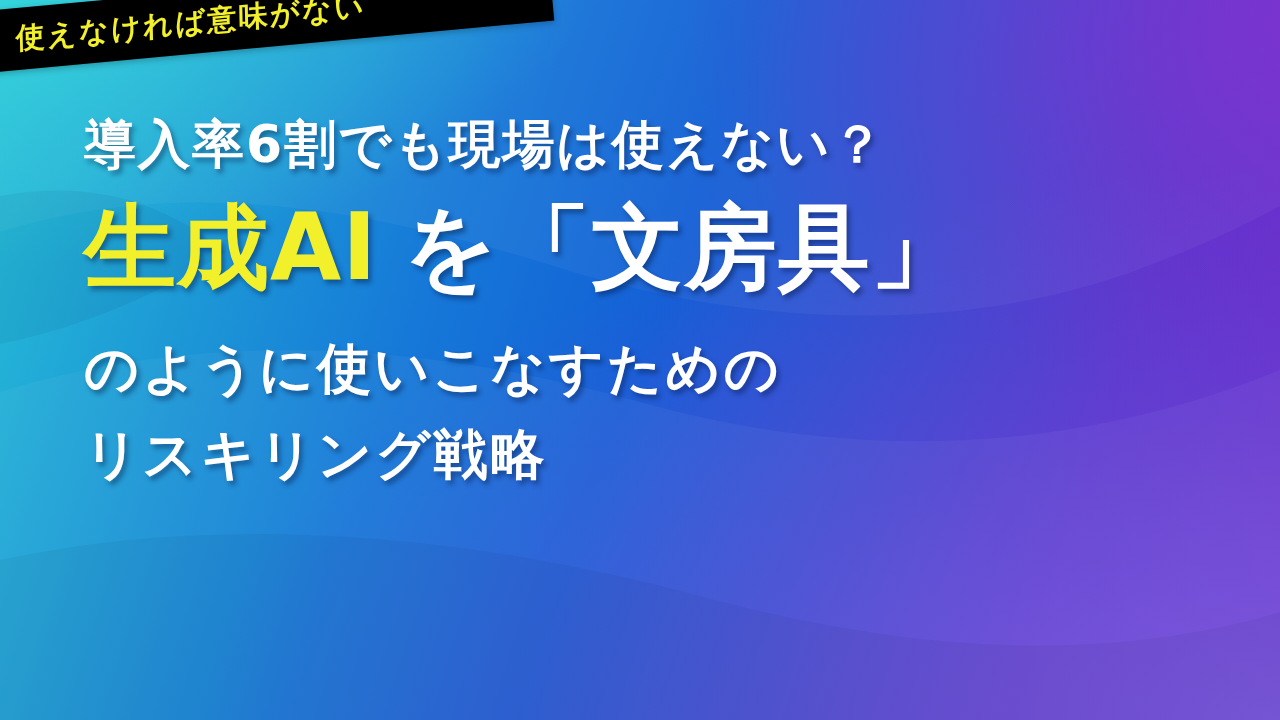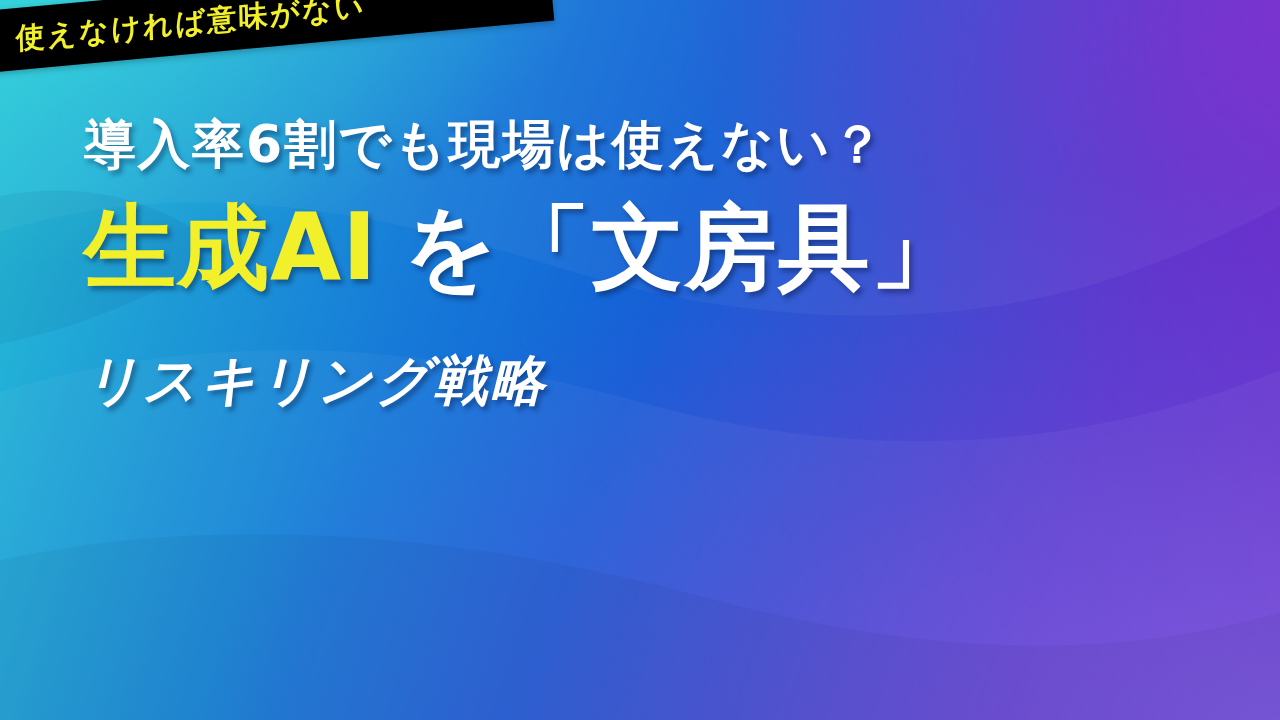--- a/index.html
+++ b/index.html
@@ -100,36 +100,36 @@
   .line-sub {
     font-size: 52px;
     letter-spacing: 2px;
     line-height: 1.0;
     margin-bottom: 32px;
   }
   .line-main {
     font-size: 92px;
     letter-spacing: 1px;
     line-height: 1.0;
-    margin-bottom: 60px;
+    margin-bottom: 48px;
   }
   .line-main .accent {
     color: #f2ef2b;
   }
   .line-main .gap {
     display: inline-block;
     width: 26px;
   }
   .line-body {
     font-size: 54px;
     letter-spacing: 3px;
     line-height: 1.0;
     margin-bottom: 32px;
   }
-  .line-body:last-child { margin-bottom: 0; font-style: italic; }
+  .line-body:last-child { margin-bottom: 0; }
 </style>
 </head>
 <body>
 
 <div id="slide">
 
   <div class="bg-base"></div>
   <div class="bg-corner-cyan"></div>
   <div class="bg-corner-violet"></div>
   <div class="bg-corner-warm"></div>
@@ -148,18 +148,19 @@
   </div>
 
   <div class="headline">
 
     <div class="line line-sub">導入率6割でも現場は使えない？</div>
 
     <div class="line line-main">
       <span class="accent">生成AI</span><span class="gap"></span><span>を「文房具」</span>
     </div>
 
+    <div class="line line-body">のように使いこなすための</div>
 
     <div class="line line-body">リスキリング戦略</div>
 
   </div>
 
 </div>
 
 </body></html>

